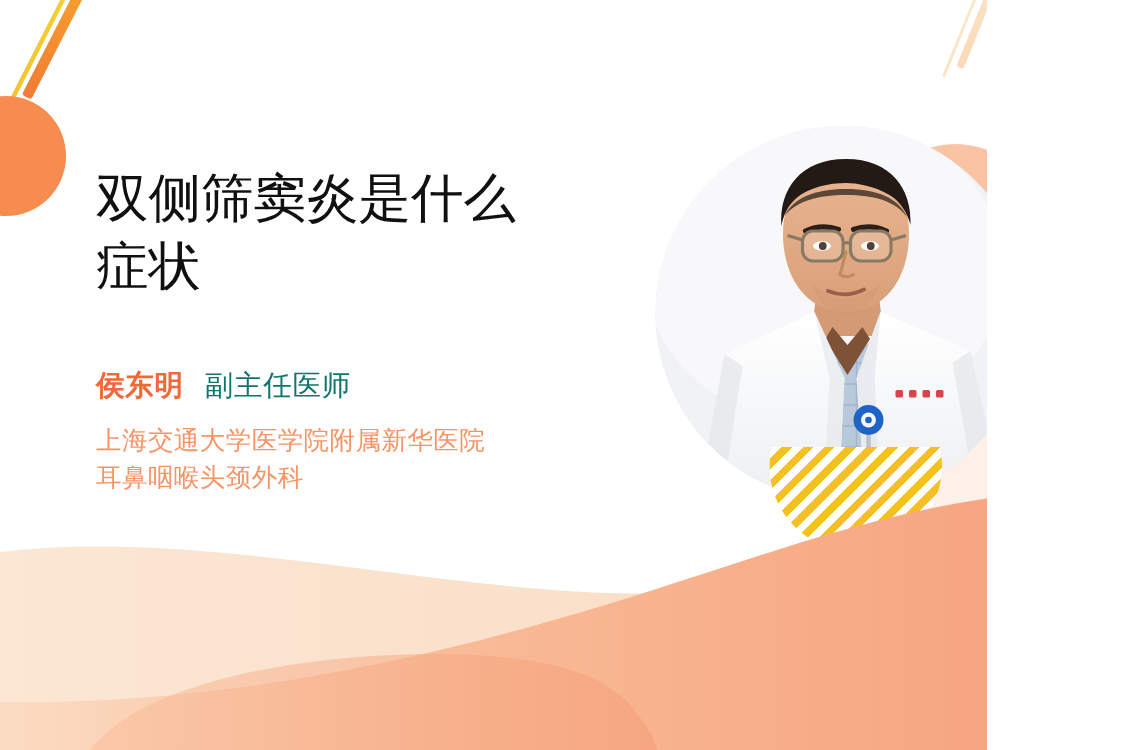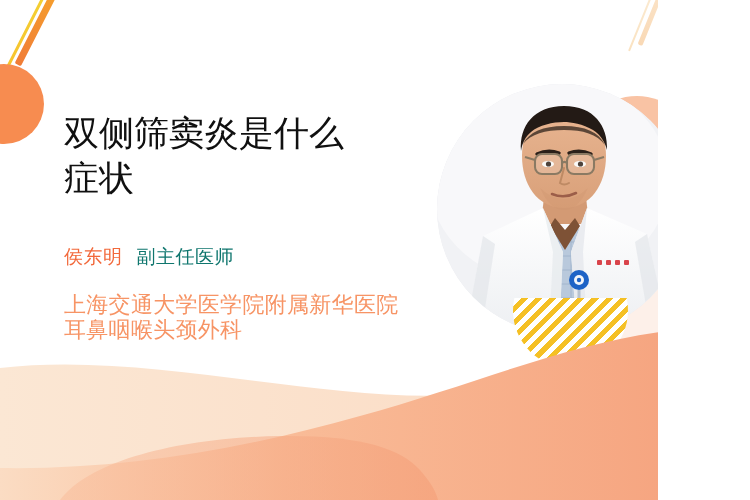--- a/index.html
+++ b/index.html
@@ -84,27 +84,27 @@
   
   .text-block{position:absolute;left:64px;top:110px;width:350px;}
   .title{
     font-family:"Liberation Sans","DejaVu Sans",sans-serif;
     font-size:35px;line-height:45px;color:#101010;
     letter-spacing:0px;font-weight:400;margin:0;
     white-space:pre-wrap;
   }
   .doc-line{margin-top:44px;display:flex;align-items:baseline;}
   .doc-name{
-    font-size:19px;font-weight:normal;color:#F2683A;letter-spacing:.5px;
+    font-size:19px;font-weight:bold;color:#F2683A;letter-spacing:.5px;
   }
   .doc-title{
     font-size:19px;font-weight:400;color:#0f766e;margin-left:14px;letter-spacing:.5px;
   }
   .hospital{
-    margin-top:22px;font-size:22px;line-height:25px;color:#F79465;
+    margin-top:11px;font-size:17px;line-height:25px;color:#F79465;
     letter-spacing:.3px;white-space:pre-wrap;
   }
 </style>
 </head>
 <body>
 
 <div id="card">
 
   <div class="deco stripe-tl-2"></div>
   <div class="deco stripe-tl-1"></div>

